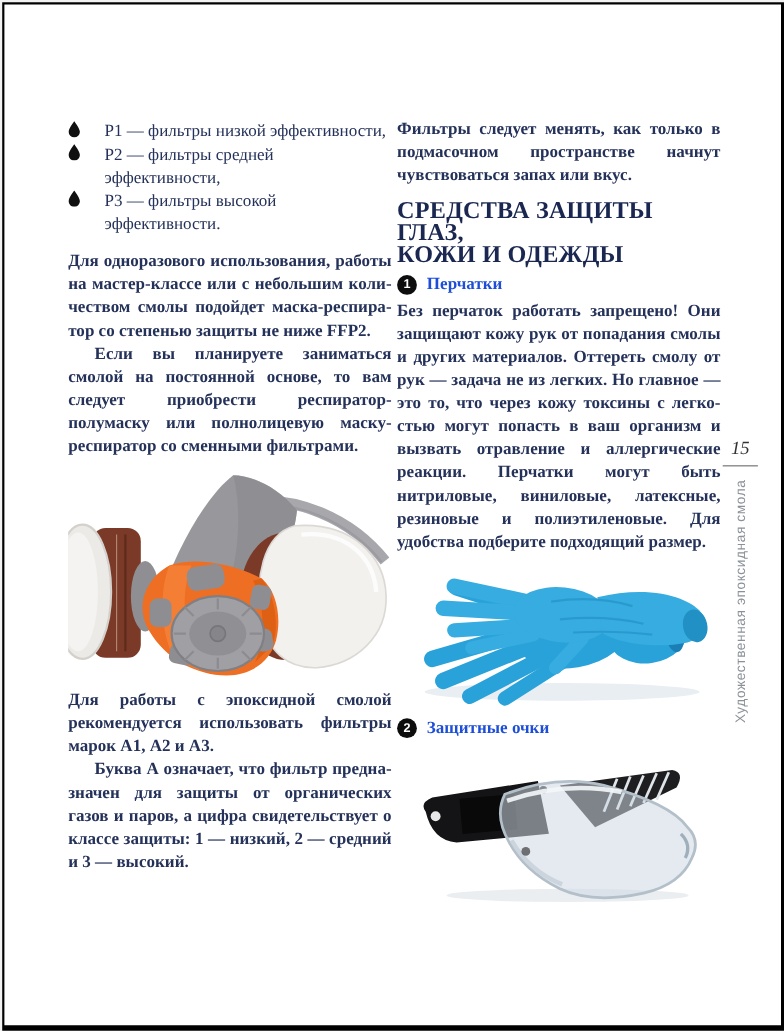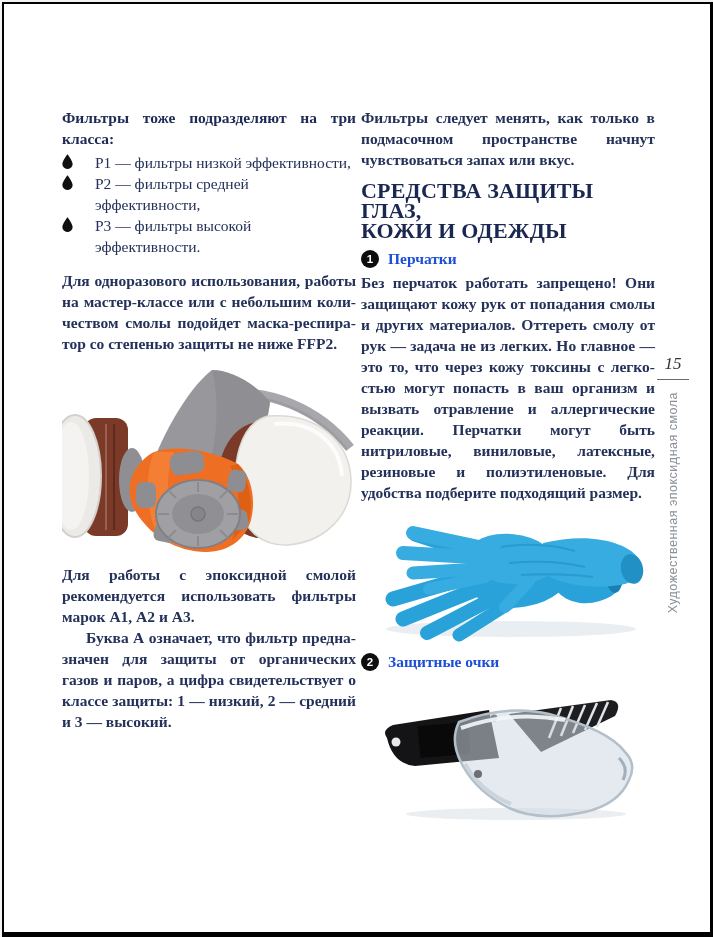--- a/index.html
+++ b/index.html
@@ -20,34 +20,33 @@
   .drop{flex:0 0 auto;width:11px;position:relative;top:1px;}
   .section-heading{font-size:22px;line-height:20px;font-weight:bold;color:#1a2750;
         margin:11px 0 7px;white-space:pre-line;text-align:left;letter-spacing:.2px;}
   .subhead{display:flex;align-items:center;gap:9px;margin:2px 0 3px;text-align:left;}
   .subhead b{color:#1d4ed8;}
   .badge{flex:0 0 auto;width:18px;height:18px;border-radius:50%;background:#0d0d0d;
         color:#fff;font:bold 11.5px/18px "Liberation Sans","DejaVu Sans",sans-serif;
         text-align:center;}
   .photo{margin:4px 0 6px;line-height:0;}
   .sidebar{position:absolute;right:14px;top:350px;width:46px;text-align:center;}
-  .pagenum{font-style:italic;font-size:17px;color:#333;line-height:20px;}
+  .pagenum{font-style:italic;font-size:17px;color:#333;line-height:20px;margin-top:44px;}
   .rule{width:32px;height:1px;background:#6a6a6a;margin:5px auto 12px;}
   .vtitle{display:inline-block;writing-mode:vertical-rl;transform:rotate(180deg);
         font:12.5px/14px "Liberation Sans","DejaVu Sans",sans-serif;
         color:#8b9198;letter-spacing:.5px;white-space:nowrap;}
 </style>
 </head>
 <body>
 
 <div class="page">
 
   <div class="col col-left">
 
-    <div class="lead-heading">Фильтры тоже подразделяют на три класса:</div>
 
     <ul class="classes">
       <li>
         <span class="drop">
           <svg width="11" height="15" viewBox="0 0 12 16">
               <path d="M6 0C6 0 .4 7.2.4 10.6a5.6 5.6 0 0 0 11.2 0C11.6 7.2 6 0 6 0Z" fill="#101010"></path>
             </svg>
         </span>
         <span>P1 — фильтры низкой эффективности,</span>
       </li>
@@ -63,20 +62,21 @@
         <span class="drop">
           <svg width="11" height="15" viewBox="0 0 12 16">
               <path d="M6 0C6 0 .4 7.2.4 10.6a5.6 5.6 0 0 0 11.2 0C11.6 7.2 6 0 6 0Z" fill="#101010"></path>
             </svg>
         </span>
         <span>P3 — фильтры высокой эффективности.</span>
       </li>
     </ul>
 
     <p class="noindent">Для одноразового использования, работы на мастер-классе или с небольшим коли­чеством смолы подойдет маска-респира­тор со степенью защиты не ниже FFP2.</p>
+    <p>Если вы планируете заниматься смолой на постоянной основе, то вам следует при­обрести респиратор-полумаску или пол­нолицевую маску-респиратор со сменны­ми фильтрами.</p>
 
     <div class="photo">
       <svg width="292" height="200" viewBox="0 0 292 200">
 
         <path d="M158 38 C205 28 258 52 288 90" stroke="#a8a8ac" stroke-width="10" fill="none"></path>
         <path d="M158 41 C205 31 256 55 285 91" stroke="#93939a" stroke-width="2" fill="none" opacity=".6"></path>
 
         <rect x="22" y="60" width="44" height="118" rx="12" fill="#7b3a28"></rect>
         <line x1="44" y1="66" x2="44" y2="172" stroke="#b68877" stroke-width="1"></line>
         <line x1="52" y1="66" x2="52" y2="172" stroke="#5f2a1b" stroke-width="2"></line>

